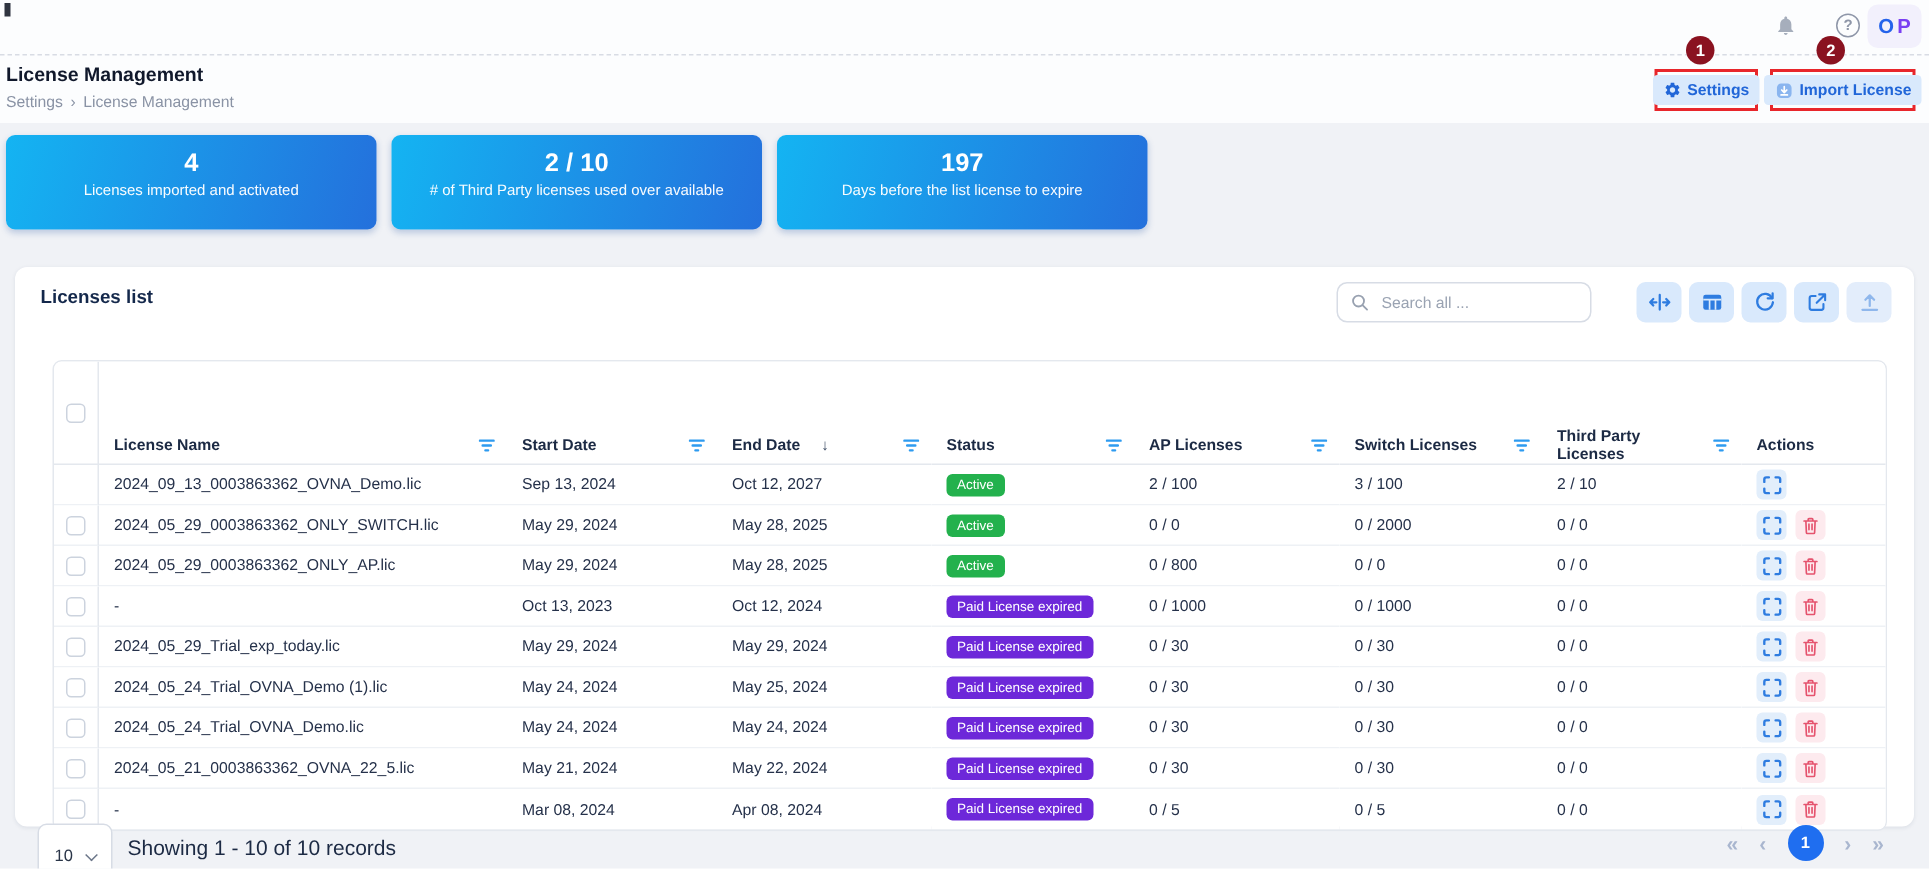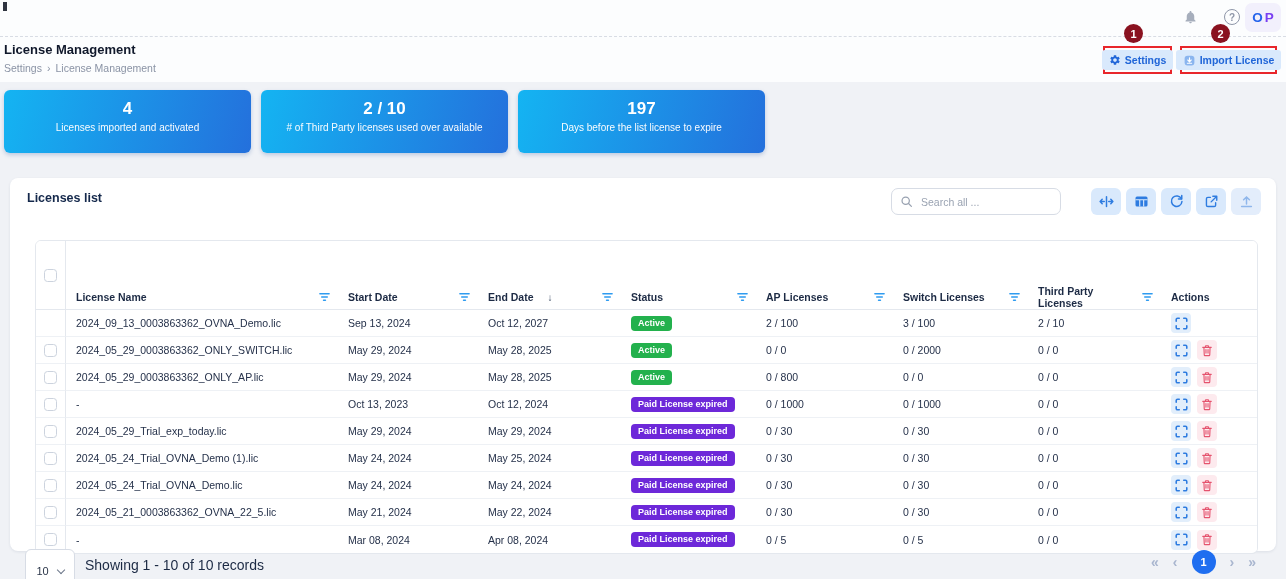--- a/index.html
+++ b/index.html
@@ -44,21 +44,21 @@
   .table-wrap{position:absolute;left:25px;top:62px;width:1223px;border:1px solid #e4e8ee;border-radius:6px;overflow:hidden;}
   table{width:100%;border-collapse:separate;border-spacing:0;table-layout:fixed;font-size:10.5px;color:#25314a;}
   th{height:25px;border-bottom:1px solid #e4e8ee;background:#fff;font-weight:700;font-size:10.5px;color:#1c2a44;text-align:left;padding:0 8px 0 10px;}
   .hdr-inner{display:flex;align-items:center;gap:12px;margin-top:44px;}
   .hdr-spacer{flex:1;}
   .sort-arrow{font-size:10px;color:#3a4a63;font-weight:700;margin-left:2px;}
   td{height:27px;border-bottom:1px solid #eef1f5;padding:0 8px 0 10px;background:#fff;white-space:nowrap;overflow:hidden;}
   tr:last-child td{border-bottom:none;}
   .cb-cell{border-right:1px solid #e4e8ee;padding:0 !important;text-align:center;}
   .checkbox{display:inline-block;width:13px;height:13px;border:1.5px solid #ccd3de;border-radius:3.5px;background:#fff;cursor:pointer;vertical-align:middle;}
-  .badge{display:inline-block;border-radius:4px;color:#fff;font-size:9px;font-weight:700;padding:3px 7px;line-height:1;}
+  .badge{display:inline-block;border-radius:4px;color:#fff;font-size:9px;font-weight:400;padding:3px 7px;line-height:1;}
   .badge.active{background:#23b14d;}
   .badge.expired{background:#6d28d9;}
   .actions{display:flex;gap:6px;align-items:center;}
   .icon-btn{width:20px;height:20px;border:none;border-radius:4px;display:flex;align-items:center;justify-content:center;cursor:pointer;padding:0;}
   .icon-btn.expand{background:#e2eefb;}
   .icon-btn.delete{background:#fdeaee;}
 
   .page-size{position:absolute;left:25px;top:549px;width:50px;height:44px;background:#fff;border:1px solid #d7dce5;border-radius:6px;display:flex;align-items:center;justify-content:center;gap:9px;font-size:11px;color:#2a3548;cursor:pointer;}
   .chev-down{width:6px;height:6px;border-right:1.5px solid #6b7689;border-bottom:1.5px solid #6b7689;transform:rotate(45deg);margin-top:-3px;}
   .showing{position:absolute;left:85px;top:557px;font-size:14px;color:#1c2a44;}

